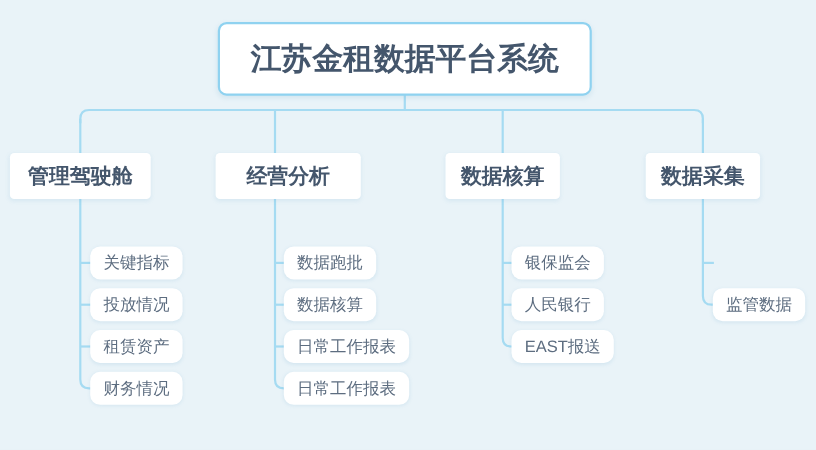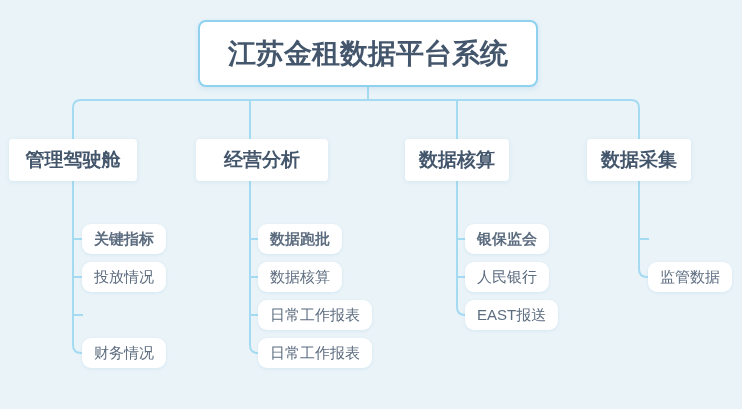--- a/index.html
+++ b/index.html
@@ -46,21 +46,21 @@
   .branch-2{left:196px;width:132px;}
   .branch-3{left:405px;width:104px;}
   .branch-4{left:587px;width:104px;}
   .child-box{
     height:30px;padding:0 12px;
     border-radius:9px;
     font-size:15px;color:var(--child-text);
     box-shadow:0 1px 3px rgba(110,170,205,0.15);
     z-index:2;
   }
-  .r1{top:224px;font-weight:bold;} .r2{top:262px;} .r3{top:300px;} .r4{top:338px;}
+  .r1{top:224px;} .r2{top:262px;} .r3{top:300px;} .r4{top:338px;}
   .c-b1{left:82px;} .c-b2{left:258px;} .c-b3{left:465px;} .c-b4{left:648px;}
 </style>
 </head>
 <body>
 
 <div class="canvas">
 
   <svg class="connectors" viewBox="0 0 742 409" xmlns="http://www.w3.org/2000/svg">
 
     <path d="M368 86 L368 100"></path>
@@ -87,20 +87,21 @@
 
   <div class="node title-box">江苏金租数据平台系统</div>
 
   <div class="node branch-box branch-1">管理驾驶舱</div>
   <div class="node branch-box branch-2">经营分析</div>
   <div class="node branch-box branch-3">数据核算</div>
   <div class="node branch-box branch-4">数据采集</div>
 
   <div class="node child-box c-b1 r1">关键指标</div>
   <div class="node child-box c-b1 r2">投放情况</div>
+  <div class="node child-box c-b1 r3">租赁资产</div>
   <div class="node child-box c-b1 r4">财务情况</div>
 
   <div class="node child-box c-b2 r1">数据跑批</div>
   <div class="node child-box c-b2 r2">数据核算</div>
   <div class="node child-box c-b2 r3">日常工作报表</div>
   <div class="node child-box c-b2 r4">日常工作报表</div>
 
   <div class="node child-box c-b3 r1">银保监会</div>
   <div class="node child-box c-b3 r2">人民银行</div>
   <div class="node child-box c-b3 r3">EAST报送</div>

